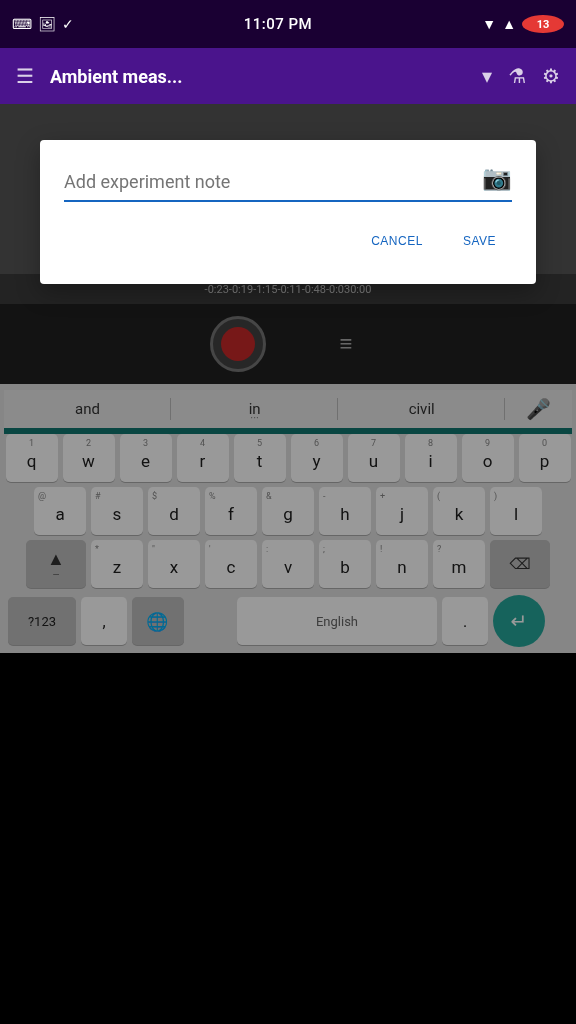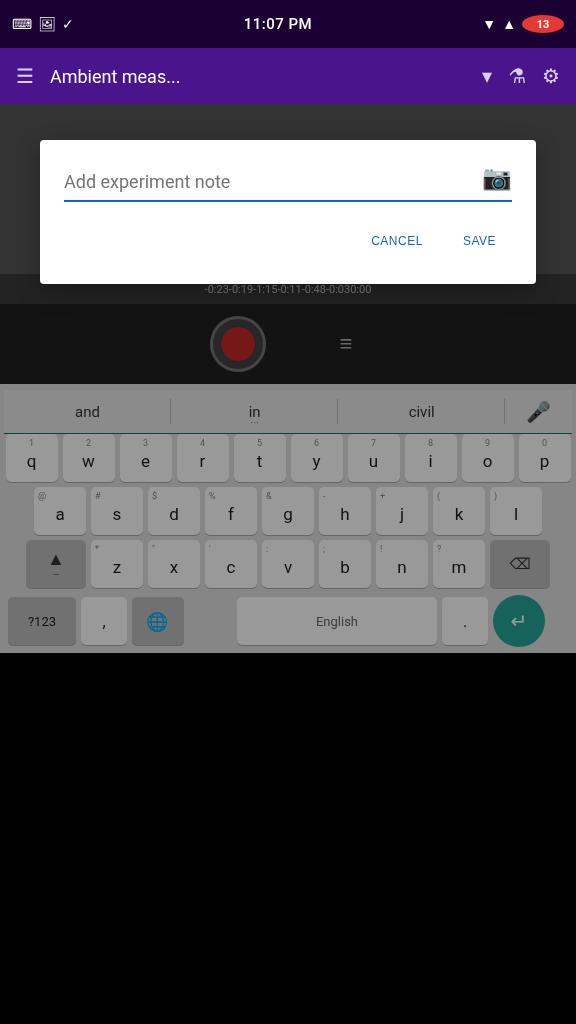--- a/index.html
+++ b/index.html
@@ -61,21 +61,21 @@
       height: 56px;
       background: #4a148c;
       display: flex;
       align-items: center;
       padding: 0 16px;
       gap: 16px;
     }
     .app-bar-title {
       color: #fff;
       font-size: 18px;
-      font-weight: 400;
+      font-weight: 700;
       flex: 1;
     }
     .app-bar-icon {
       color: rgba(255,255,255,0.8);
       font-size: 20px;
       cursor: pointer;
     }
 
     
     .main-content {
@@ -208,21 +208,21 @@
       background: #e0e0e0;
       padding: 6px 4px 4px 4px;
     }
 
     
     .suggestions-row {
       display: flex;
       height: 44px;
       background: #e8e8e8;
       align-items: center;
-      border-bottom: 1px solid #0f766e;
+      border-bottom: 6px solid #0f766e;
     }
     .suggestion {
       flex: 1;
       display: flex;
       align-items: center;
       justify-content: center;
       font-size: 15px;
       color: #333;
       height: 100%;
       cursor: pointer;

